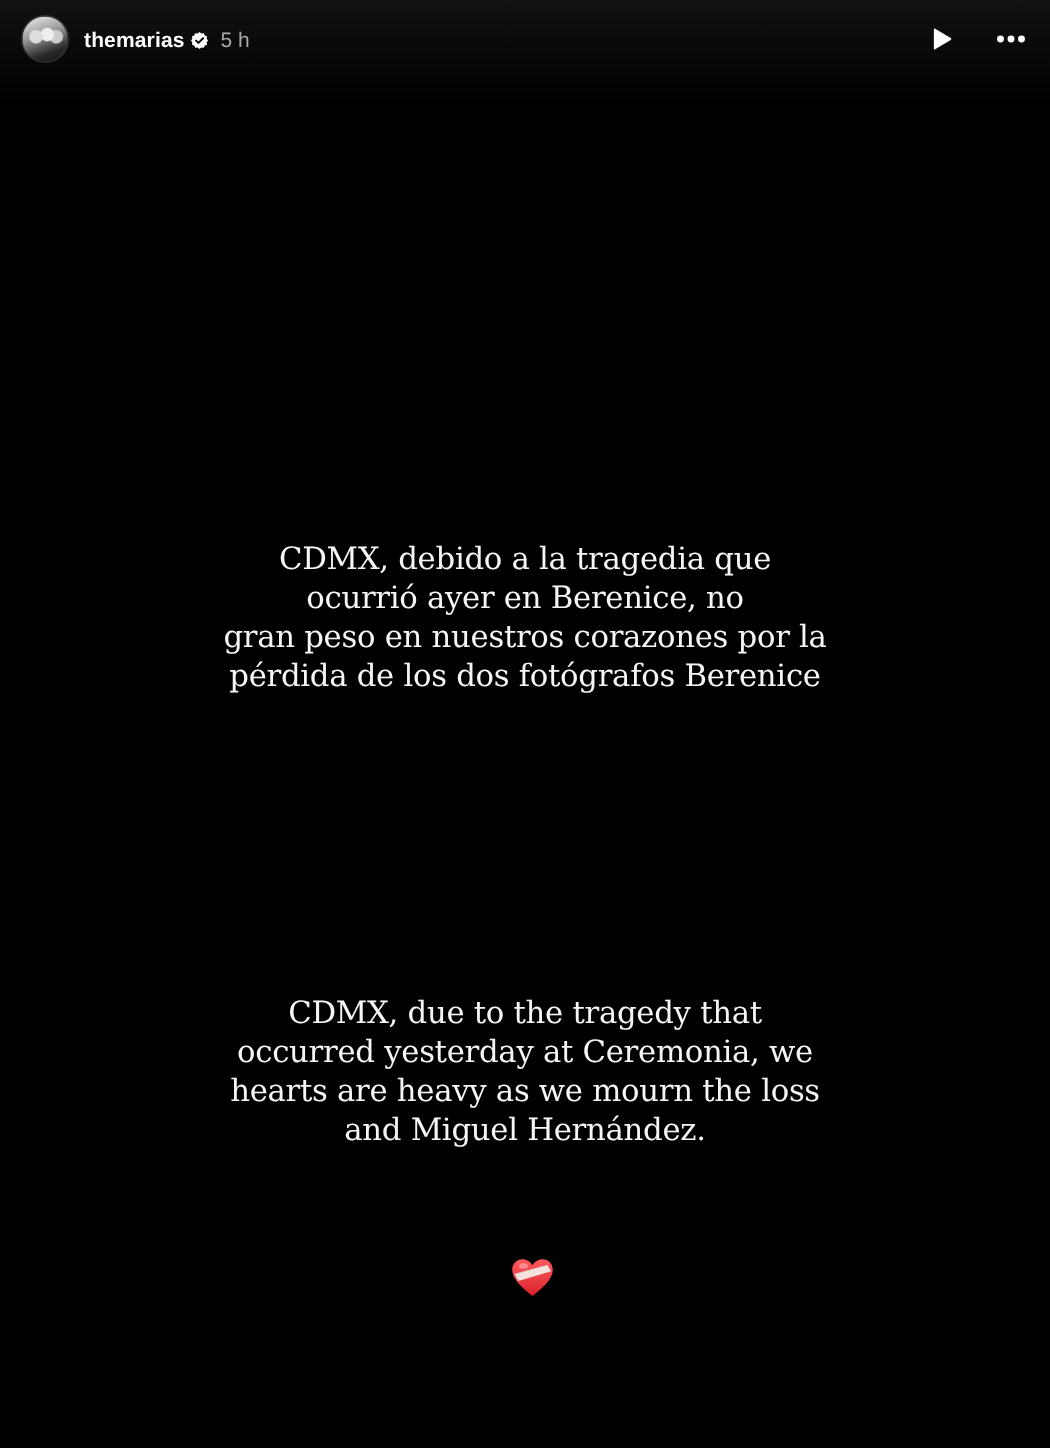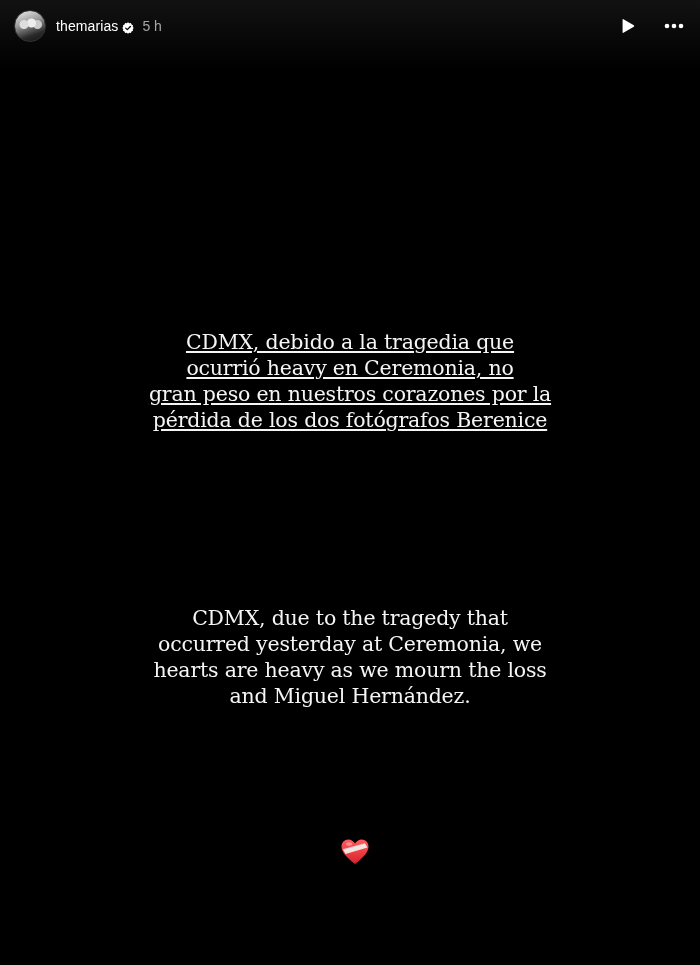--- a/index.html
+++ b/index.html
@@ -21,21 +21,21 @@
       width: 32px; height: 32px; border-radius: 50%;
       background:
         radial-gradient(circle at 30% 45%, #ddd 0 4px, transparent 5px),
         radial-gradient(circle at 55% 40%, #eee 0 4px, transparent 5px),
         radial-gradient(circle at 75% 45%, #ccc 0 4px, transparent 5px),
         linear-gradient(160deg, #f2f2f2 0%, #9a9a9a 40%, #2a2a2a 75%, #111 100%);
       border: 1px solid #333;
       flex: 0 0 auto;
     }
     .username {
-      margin-left: 10px; font-size: 14px; font-weight: normal; color: #fff;
+      margin-left: 10px; font-size: 14px; font-weight: bold; color: #fff;
       letter-spacing: 0.1px;
     }
     .verified {
       width: 12px; height: 12px; margin-left: 4px; display: inline-block;
     }
     .time {
       margin-left: 8px; font-size: 14px; color: #a8a8a8; text-align: center;
     }
 
     .controls {
@@ -46,22 +46,22 @@
     .more-btn { width: 24px; height: 24px; margin-right: 14px; display: flex; align-items: center; justify-content: center; cursor: pointer; }
 
     .text-block {
       position: absolute; left: 0; width: 700px;
       text-align: center;
       font-family: "DejaVu Serif", "Liberation Serif", serif;
       font-size: 20.5px; line-height: 26px; color: #f5f5f5;
       letter-spacing: -0.2px;
     }
     .text-block .line { display: block; white-space: nowrap; }
-    #spanish { top: 329px; text-decoration: underline; }
-    #english { top: 605px; }
+    #spanish { top: 359px; }
+    #english { top: 662px; }
 
     .heart {
       position: absolute; left: 340px; top: 838px; width: 30px; height: 28px;
     }
   </style>
 </head>
 <body>
 
 <div class="story">
   <div class="top-shade"></div>
@@ -88,21 +88,21 @@
       <svg viewBox="0 0 24 24" width="24" height="24">
         <circle cx="5" cy="12" r="2.3" fill="#fff"></circle>
         <circle cx="12" cy="12" r="2.3" fill="#fff"></circle>
         <circle cx="19" cy="12" r="2.3" fill="#fff"></circle>
       </svg>
     </div>
   </div>
 
   <div class="text-block" id="spanish">
     <span class="line">CDMX, debido a la tragedia que</span>
-    <span class="line">ocurrió heavy en Ceremonia, no</span>
+    <span class="line">ocurrió ayer en Berenice, no</span>
     <span class="line">gran peso en nuestros corazones por la</span>
     <span class="line">pérdida de los dos fotógrafos Berenice</span>
   </div>
 
   <div class="text-block" id="english">
     <span class="line">CDMX, due to the tragedy that</span>
     <span class="line">occurred yesterday at Ceremonia, we</span>
     <span class="line">hearts are heavy as we mourn the loss</span>
     <span class="line">and Miguel Hernández.</span>
   </div>

